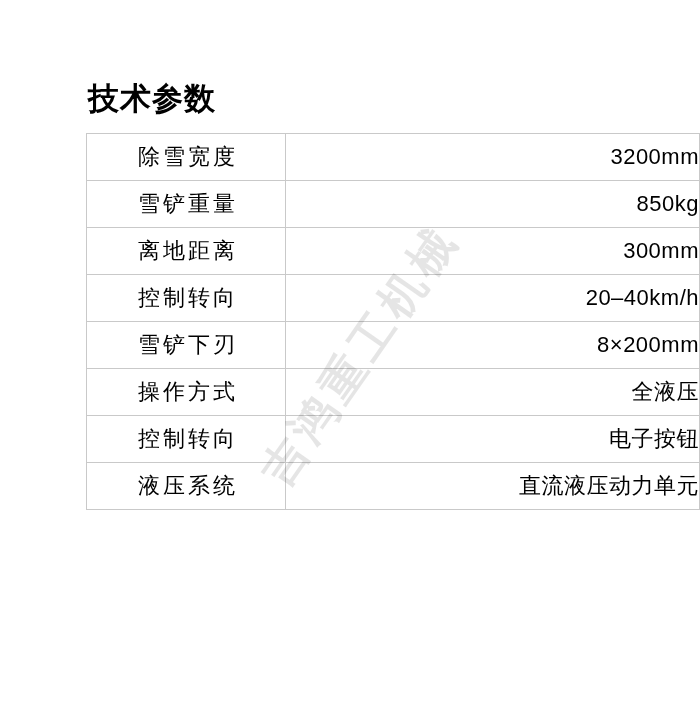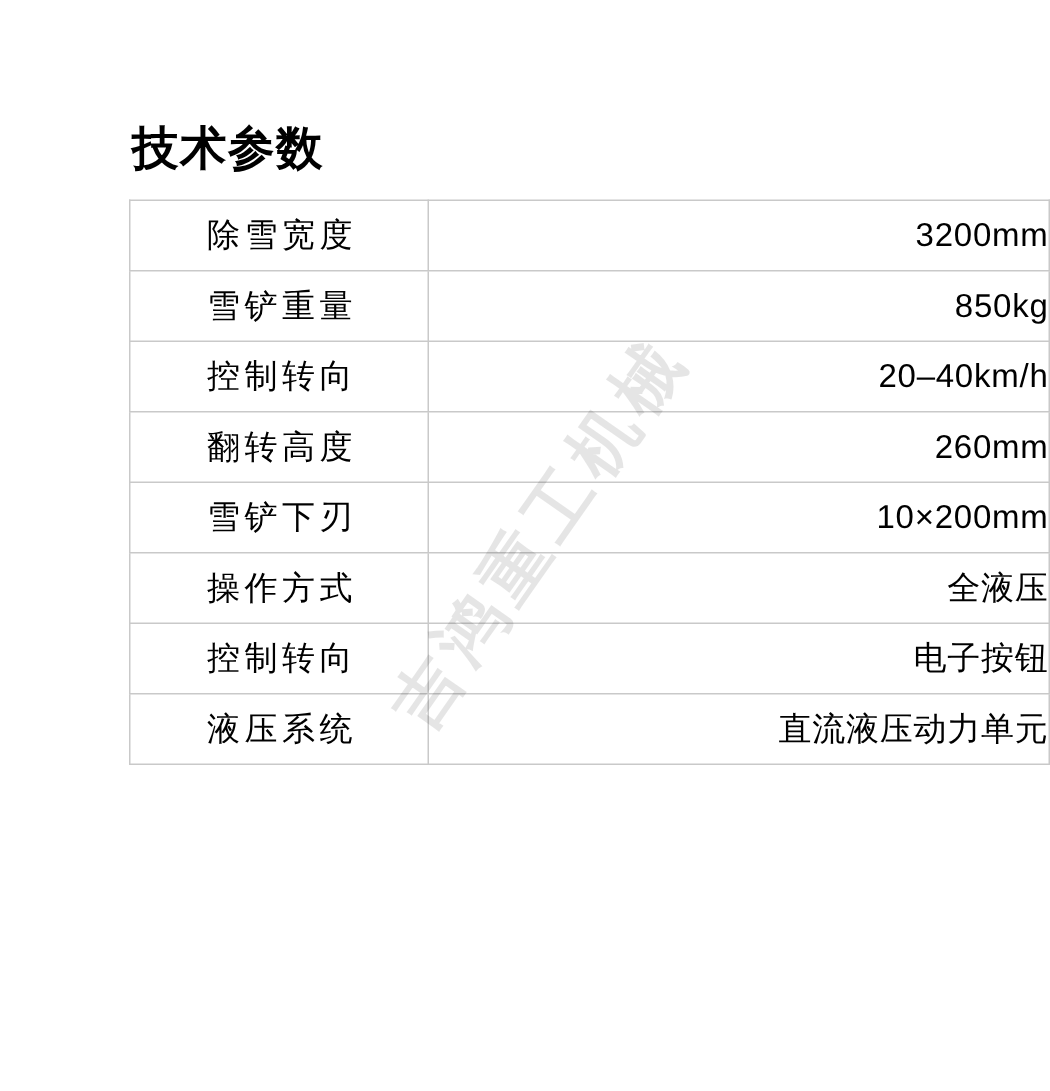--- a/index.html
+++ b/index.html
@@ -100,30 +100,30 @@
     <tbody>
       <tr>
         <td class="label">除雪宽度</td>
         <td class="value">3200mm</td>
       </tr>
       <tr>
         <td class="label">雪铲重量</td>
         <td class="value">850kg</td>
       </tr>
       <tr>
+        <td class="label">离地距离</td>
+        <td class="value">300mm</td>
+      </tr>
+      <tr>
         <td class="label">控制转向</td>
         <td class="value">20–40km/h</td>
       </tr>
       <tr>
-        <td class="label">翻转高度</td>
-        <td class="value">260mm</td>
-      </tr>
-      <tr>
         <td class="label">雪铲下刃</td>
-        <td class="value">10×200mm</td>
+        <td class="value">8×200mm</td>
       </tr>
       <tr>
         <td class="label">操作方式</td>
         <td class="value">全液压</td>
       </tr>
       <tr>
         <td class="label">控制转向</td>
         <td class="value">电子按钮</td>
       </tr>
       <tr>

